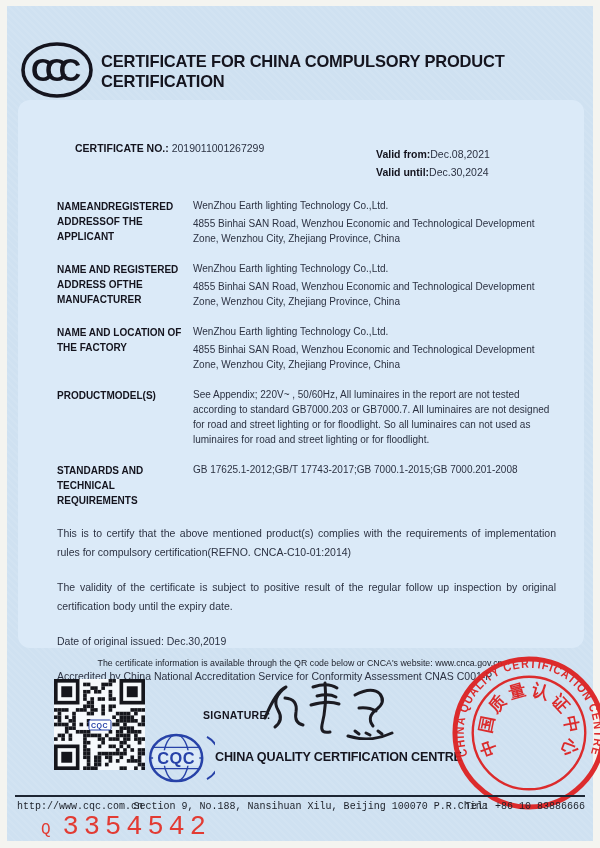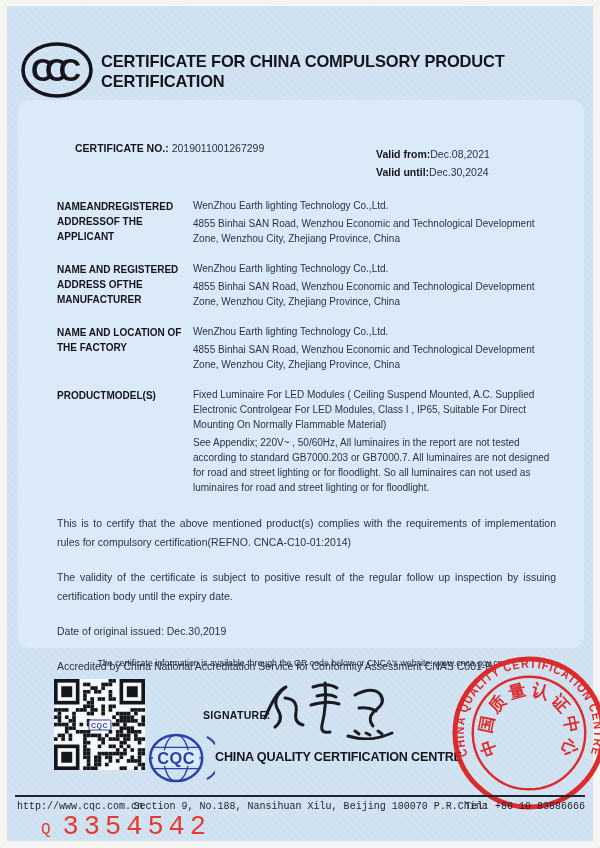--- a/index.html
+++ b/index.html
@@ -129,29 +129,32 @@
       <div class="flabel">NAME AND LOCATION OF THE FACTORY</div>
       <div class="fvalue">
         <p>WenZhou Earth lighting Technology Co.,Ltd.</p>
         <p>4855 Binhai SAN Road, Wenzhou Economic and Technological Development Zone, Wenzhou City, Zhejiang Province, China</p>
       </div>
     </div>
 
     <div class="frow">
       <div class="flabel">PRODUCTMODEL(S)</div>
       <div class="fvalue">
-        <p>Fixed Luminaire For LED Modules ( Ceiling Suspend Mounted, A.C. Supplied Electronic Controlgear For LED Modules, Class I , IP65, Suitable For Direct Mounting On Normally Flammable Material)</p>
         <p>See Appendix; 220V~ , 50/60Hz, All luminaires in the report are not tested according to standard GB7000.203 or GB7000.7. All luminaires are not designed for road and street lighting or for floodlight. So all luminaires can not used as luminaires for road and street lighting or for floodlight.</p>
       </div>
     </div>
 
+    <div class="frow">
+      <div class="flabel">STANDARDS AND TECHNICAL REQUIREMENTS</div>
+      <div class="fvalue">GB 17625.1-2012;GB/T 17743-2017;GB 7000.1-2015;GB 7000.201-2008</div>
+    </div>
 
     <div class="statements">
       <p class="just">This is to certify that the above mentioned product(s) complies with the requirements of implementation rules for compulsory certification(REFNO. CNCA-C10-01:2014)</p>
-      <p class="just">The validity of the certificate is subject to positive result of the regular follow up inspection by issuing certification body until the expiry date.</p>
+      <p class="just">The validity of the certificate is subject to positive result of the regular follow up inspection by original certification body until the expiry date.</p>
       <p>Date of original issued: Dec.30,2019</p>
       <p>Accredited by China National Accreditation Service for Conformity Assessment CNAS C001-P</p>
     </div>
   </div>
 
   <div class="qr-note">The certificate information is available through the QR code below or CNCA's website: www.cnca.gov.cn</div>
 
   <div class="qr">
     <svg viewBox="0 0 100 100">
         <g id="qr-modules" fill="#15161c">

